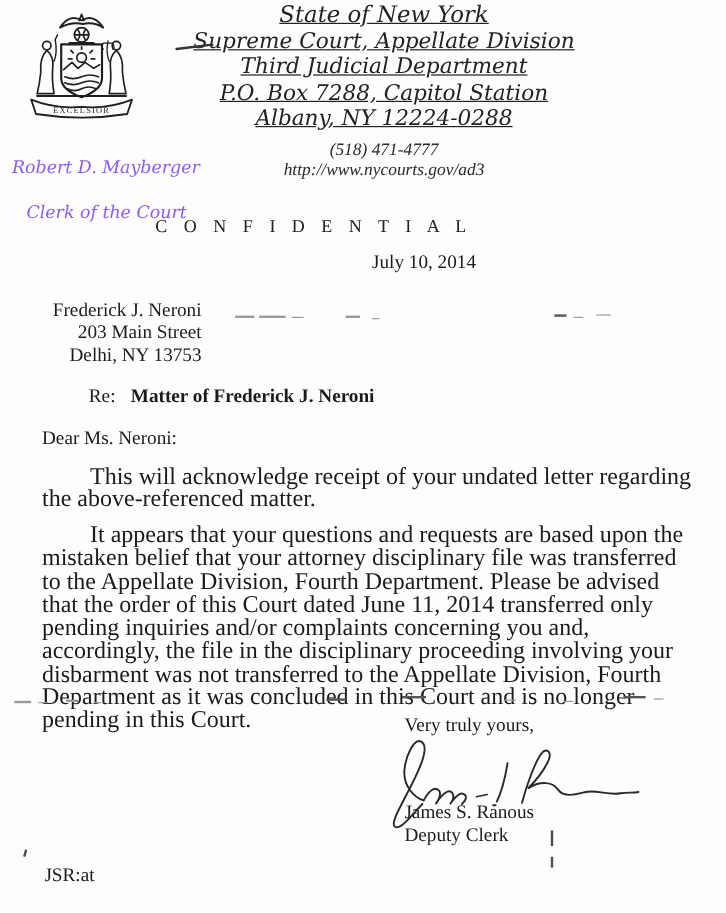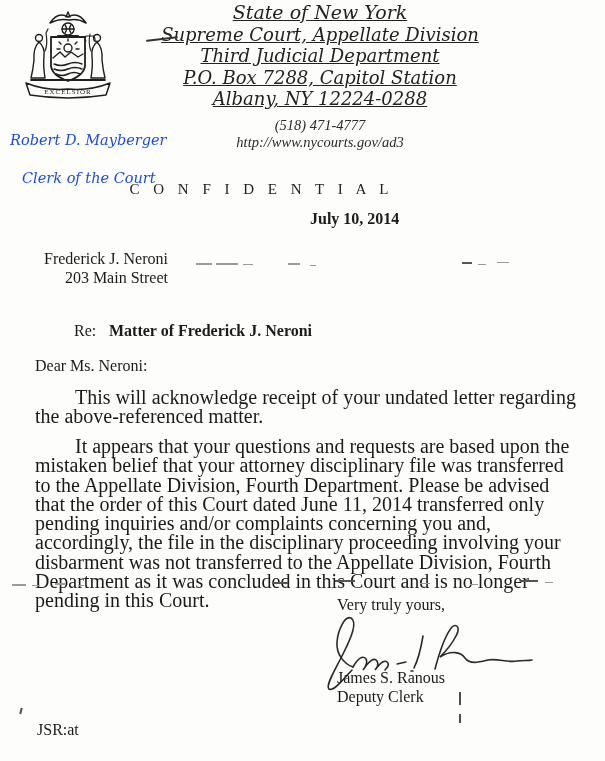--- a/index.html
+++ b/index.html
@@ -35,33 +35,33 @@
     font-family:Liberation Serif, serif;
     font-style:italic;
     font-size:14.5px; line-height:16.5px;
     color:#2a2a2a;
   }
   .lh-clerk {
     position:absolute; left:10px; top:132px; width:180px;
     font-family:"DejaVu Serif", serif;
     font-style:italic;
     font-size:14.5px; line-height:17px;
-    color:#1d4ed8;
+    color:#8b5cf6;
   }
   .lh-clerk .line2 { padding-left:12px;margin-top:21px; }
 
   .confidential {
     position:absolute; left:0; top:181px; width:523px;
     text-align:center;
     font-size:15px; letter-spacing:5px;
     color:#222;
   }
 
   
-  .date { position:absolute; left:310px; top:210px; font-size:16px;font-weight:bold; }
+  .date { position:absolute; left:310px; top:210px; font-size:16px; }
   .recipient { position:absolute; left:44px; top:249px; font-size:16px; line-height:19px;text-align:right; }
   .re-line { position:absolute; left:35px; top:322px; font-size:16px; display:flex;margin-left:39px; }
   .re-label { width:35px; }
   .re-subject { font-weight:bold; }
   .salutation { position:absolute; left:35px; top:357px; font-size:16px; }
   .para {
     position:absolute; left:35px; width:548px;
     font-size:20px; line-height:19.3px;
     text-indent:40px; text-align:left;
   }
@@ -131,20 +131,21 @@
     <div class="line2">Clerk of the Court</div>
   </div>
 
   <div class="confidential">C O N F I D E N T I A L</div>
 
   <div class="date">July 10, 2014</div>
 
   <div class="recipient">
     <div>Frederick J. Neroni</div>
     <div>203 Main Street</div>
+    <div>Delhi, NY 13753</div>
   </div>
 
   <div class="re-line">
     <span class="re-label">Re:</span>
     <span class="re-subject">Matter of Frederick J. Neroni</span>
   </div>
 
   <div class="salutation">Dear Ms. Neroni:</div>
 
   <div class="para para1">This will acknowledge receipt of your undated letter regarding the above-referenced matter.</div>

